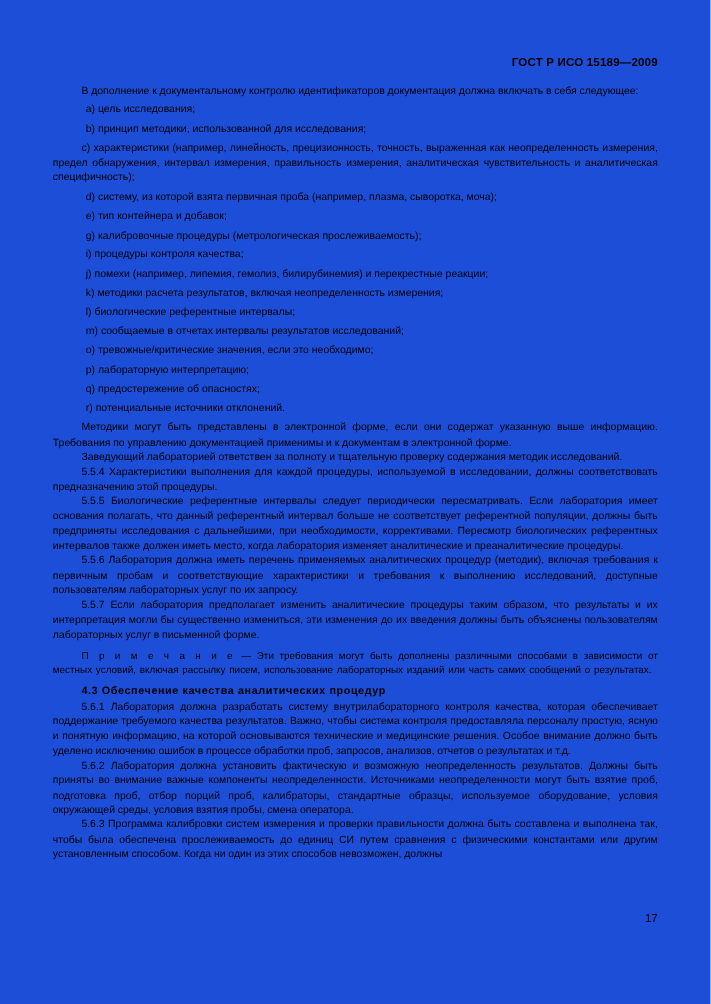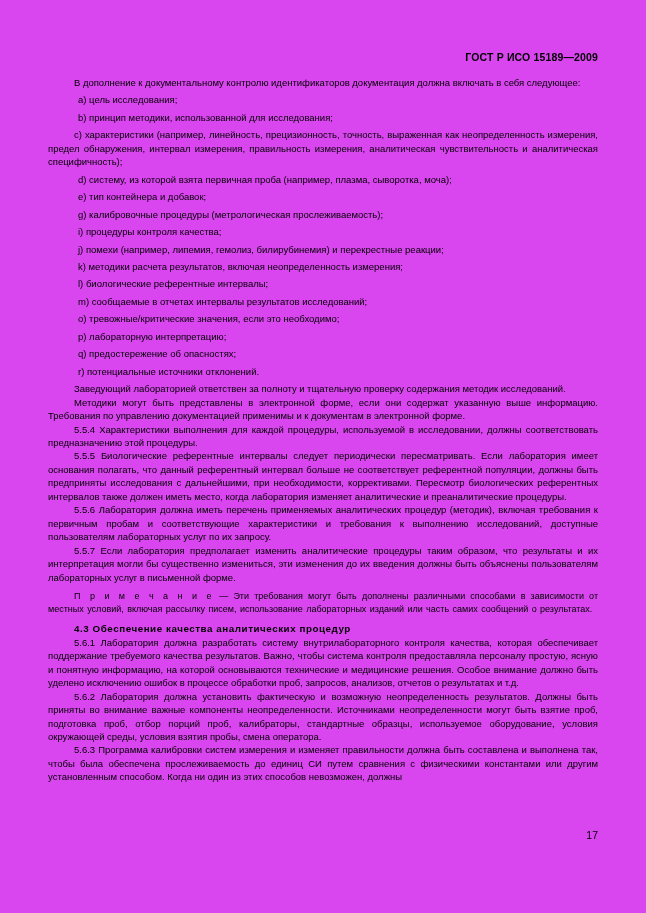--- a/index.html
+++ b/index.html
@@ -11,21 +11,21 @@
   body {
     font-family: "Liberation Sans", sans-serif;
     color: #000000;
     -webkit-font-smoothing: antialiased;
   }
   #page {
     position: relative;
     width: 646px;
     height: 913px;
     margin: 0;
-    background: #d946ef;
+    background: #1d4ed8;
     overflow: hidden;
     box-sizing: border-box;
   }
   
   .page-header {
     position: absolute;
     top: 47px;
     left: 48px;
     right: 48px;
     height: 14px;
@@ -124,23 +124,23 @@
     <p class="list-item">i) процедуры контроля качества;</p>
     <p class="list-item">j) помехи (например, липемия, гемолиз, билирубинемия) и перекрестные реакции;</p>
     <p class="list-item">k) методики расчета результатов, включая неопределенность измерения;</p>
     <p class="list-item">l) биологические  референтные интервалы;</p>
     <p class="list-item">m) сообщаемые в отчетах интервалы результатов исследований;</p>
     <p class="list-item">o) тревожные/критические значения, если это необходимо;</p>
     <p class="list-item">p) лабораторную интерпретацию;</p>
     <p class="list-item">q) предостережение об опасностях;</p>
     <p class="list-item">r) потенциальные источники отклонений.</p>
 
+    <p class="p indent">Методики могут быть представлены в электронной форме, если они содержат указанную выше информацию. Требования по управлению документацией  применимы и к документам в электронной  форме.</p>
+
     <p class="p indent">Заведующий лабораторией ответствен за полноту и тщательную проверку содержания методик исследований.</p>
-
-    <p class="p indent">Методики могут быть представлены в электронной форме, если они содержат указанную выше информацию. Требования по управлению документацией  применимы и к документам в электронной  форме.</p>
 
     <p class="p indent">5.5.4 Характеристики выполнения для каждой процедуры, используемой в исследовании, должны соответствовать предназначению этой процедуры.</p>
 
     <p class="p indent">5.5.5 Биологические референтные интервалы следует периодически пересматривать. Если лаборатория имеет основания полагать, что данный референтный интервал больше не соответствует референтной популяции,  должны быть предприняты исследования с дальнейшими, при необходимости, коррективами. Пересмотр биологических референтных интервалов  также должен  иметь место, когда лаборатория изменяет аналитические и преаналитические процедуры.</p>
 
     <p class="p indent">5.5.6 Лаборатория должна иметь перечень применяемых аналитических процедур (методик), включая требования к первичным пробам и соответствующие характеристики и требования к выполнению исследований, доступные пользователям лабораторных услуг по их запросу.</p>
 
     <p class="p indent">5.5.7 Если лаборатория предполагает изменить аналитические процедуры таким образом, что результаты и их интерпретация могли бы существенно измениться, эти изменения до их введения должны быть объяснены пользователям лабораторных услуг в письменной форме.</p>
 
     <div class="spacer-sm"></div>
@@ -148,21 +148,21 @@
     <p class="note"><span class="note-lead">П р и м е ч а н и е</span><span> — </span><span>Эти требования могут быть дополнены различными способами в зависимости от местных условий, включая рассылку писем, использование лабораторных изданий или часть самих сообщений о результатах.</span></p>
 
     <div class="spacer-sm"></div>
 
     <p class="section-heading">4.3 Обеспечение качества аналитических процедур</p>
 
     <p class="p indent">5.6.1 Лаборатория должна разработать систему внутрилабораторного контроля качества, которая обеспечивает поддержание требуемого качества результатов. Важно, чтобы система контроля предоставляла персоналу простую,  ясную и понятную  информацию, на которой основываются технические и медицинские решения. Особое внимание должно быть уделено исключению ошибок в процессе обработки проб, запросов, анализов, отчетов о результатах и т.д.</p>
 
     <p class="p indent">5.6.2 Лаборатория должна установить фактическую и возможную  неопределенность результатов. Должны быть приняты во внимание важные компоненты  неопределенности. Источниками  неопределенности могут быть взятие проб, подготовка проб, отбор порций проб, калибраторы, стандартные образцы, используемое оборудование, условия окружающей среды, условия взятия пробы, смена оператора.</p>
 
-    <p class="p indent">5.6.3 Программа калибровки систем измерения и изменяет правильности должна быть составлена и выполнена так, чтобы была обеспечена прослеживаемость до единиц СИ путем сравнения с физическими константами или другим установленным способом. Когда ни один из этих способов невозможен, должны</p>
+    <p class="p indent">5.6.3 Программа калибровки систем измерения и проверки правильности должна быть составлена и выполнена так, чтобы была обеспечена прослеживаемость до единиц СИ путем сравнения с физическими константами или другим установленным способом. Когда ни один из этих способов невозможен, должны</p>
 
   </div>
 
   <div class="folio">
     <span>17</span>
   </div>
 
 </div>
 
 </body></html>

